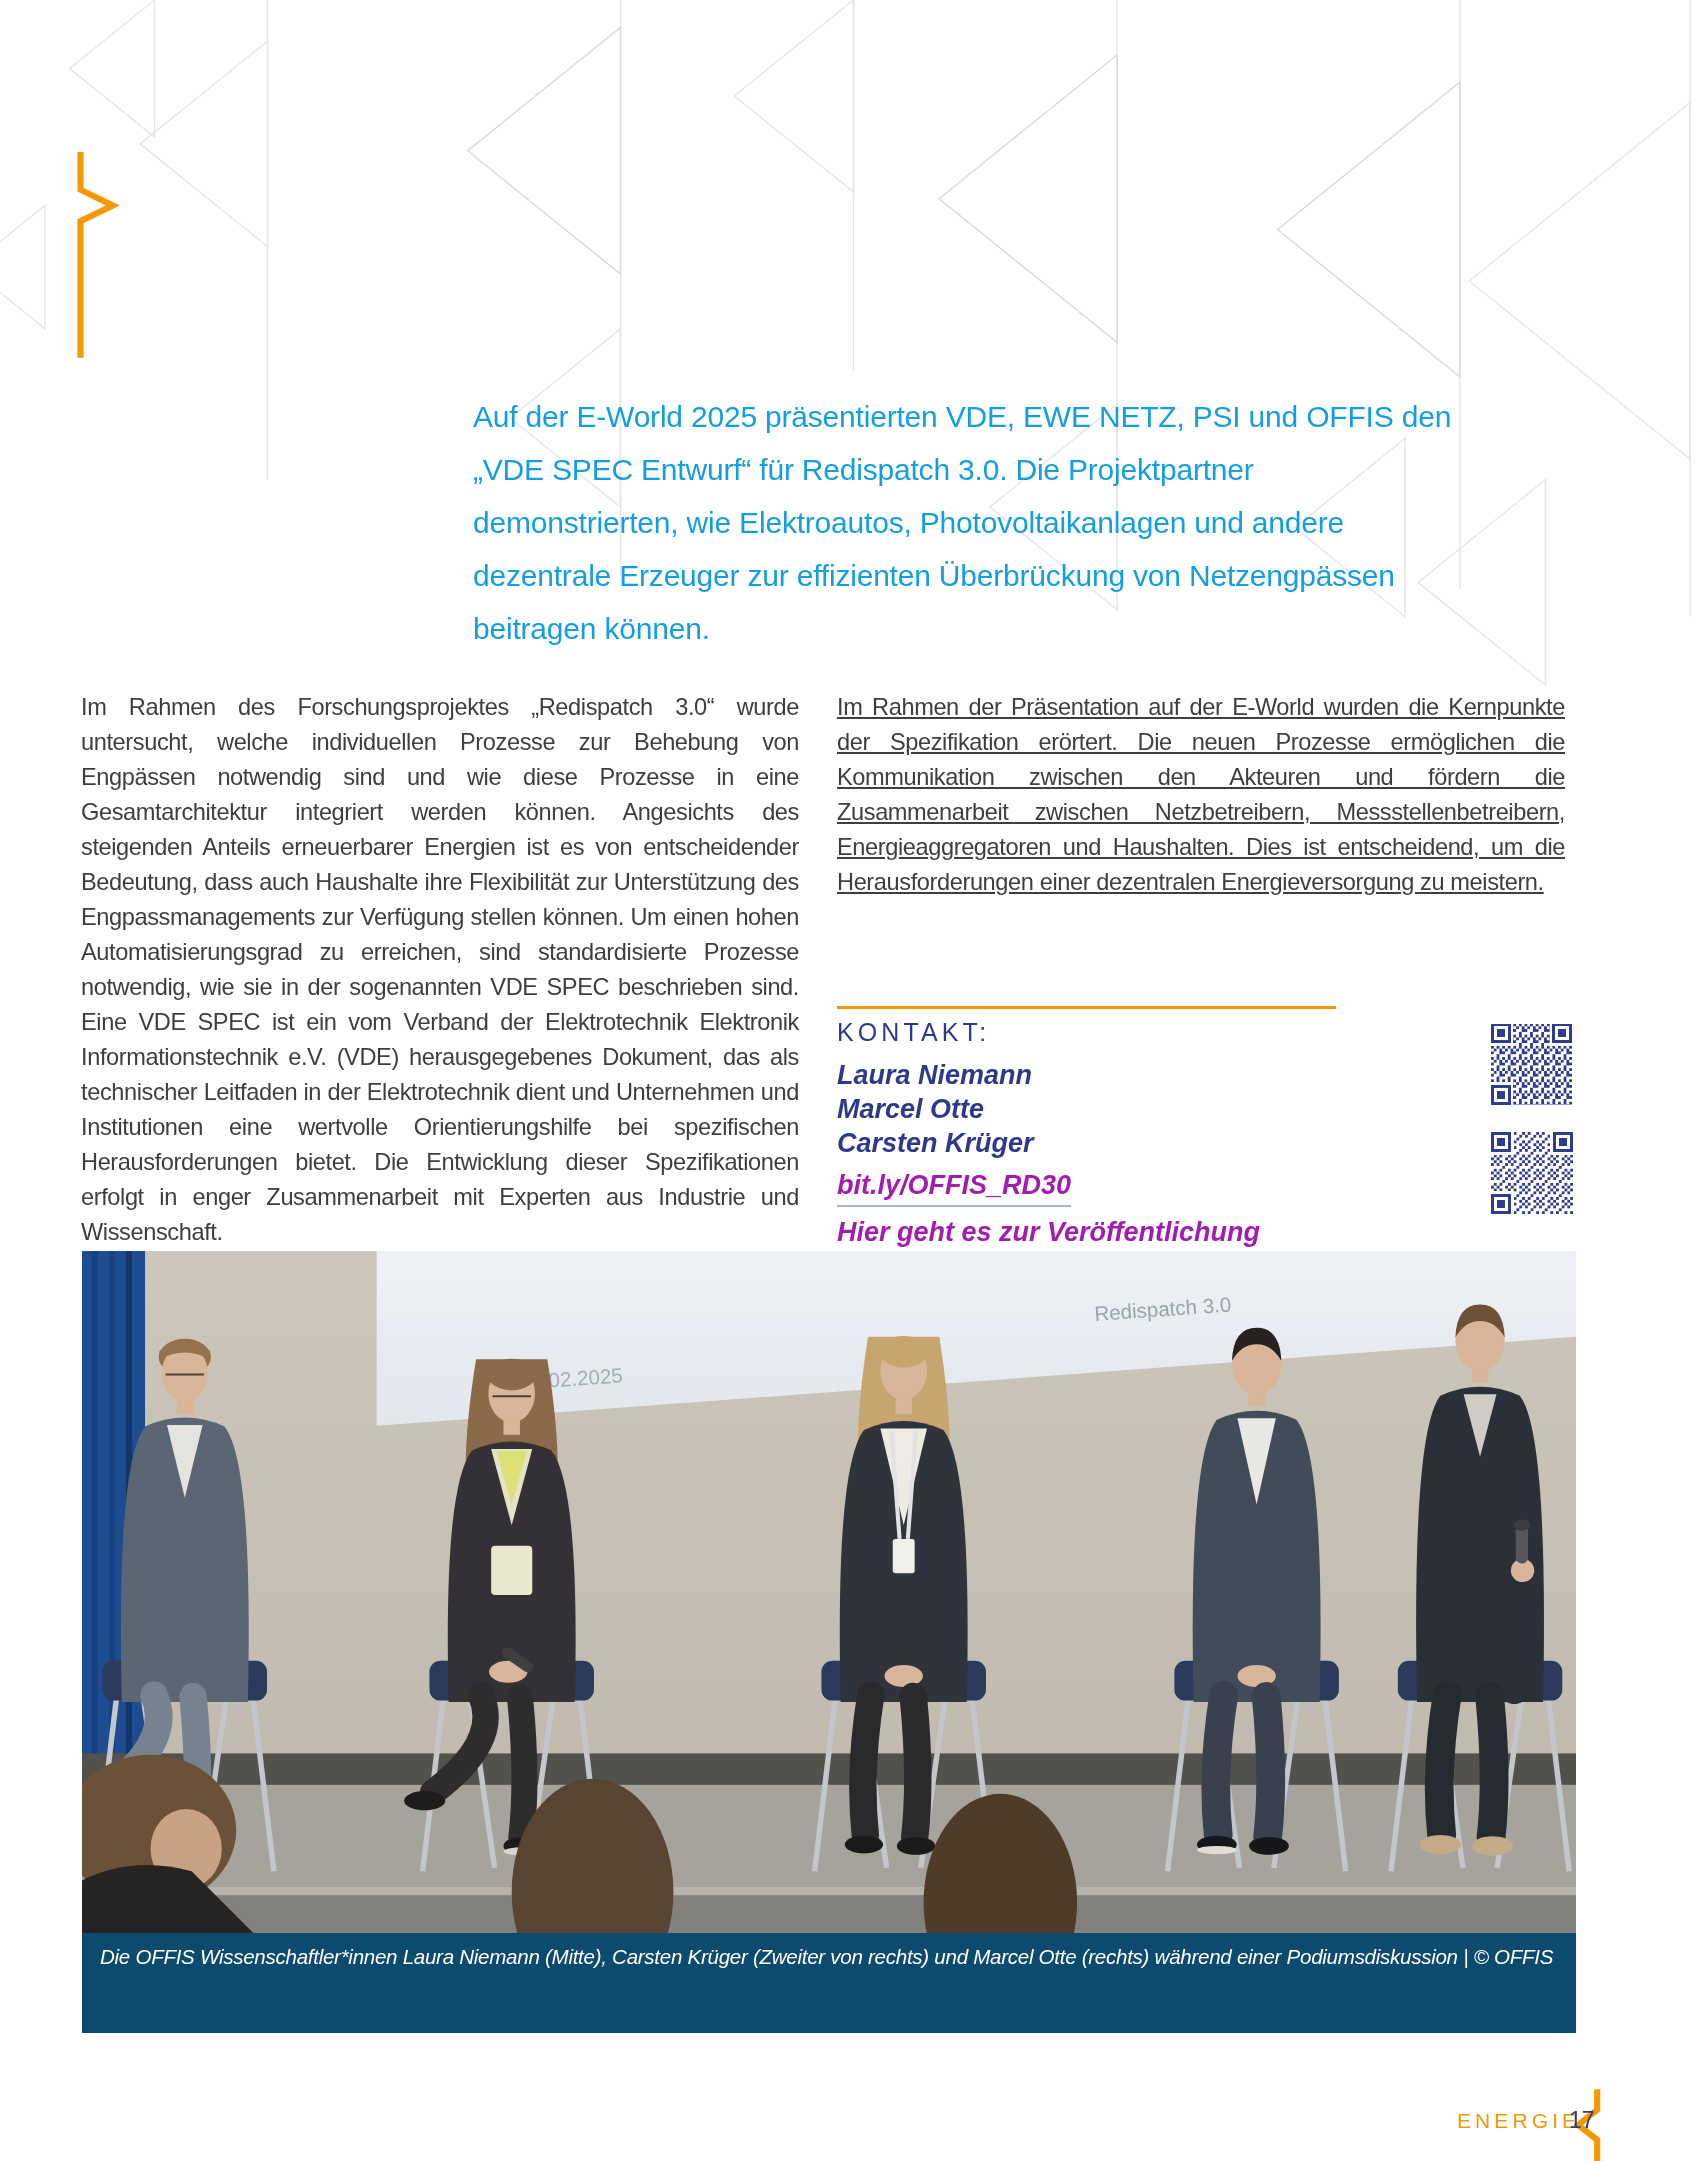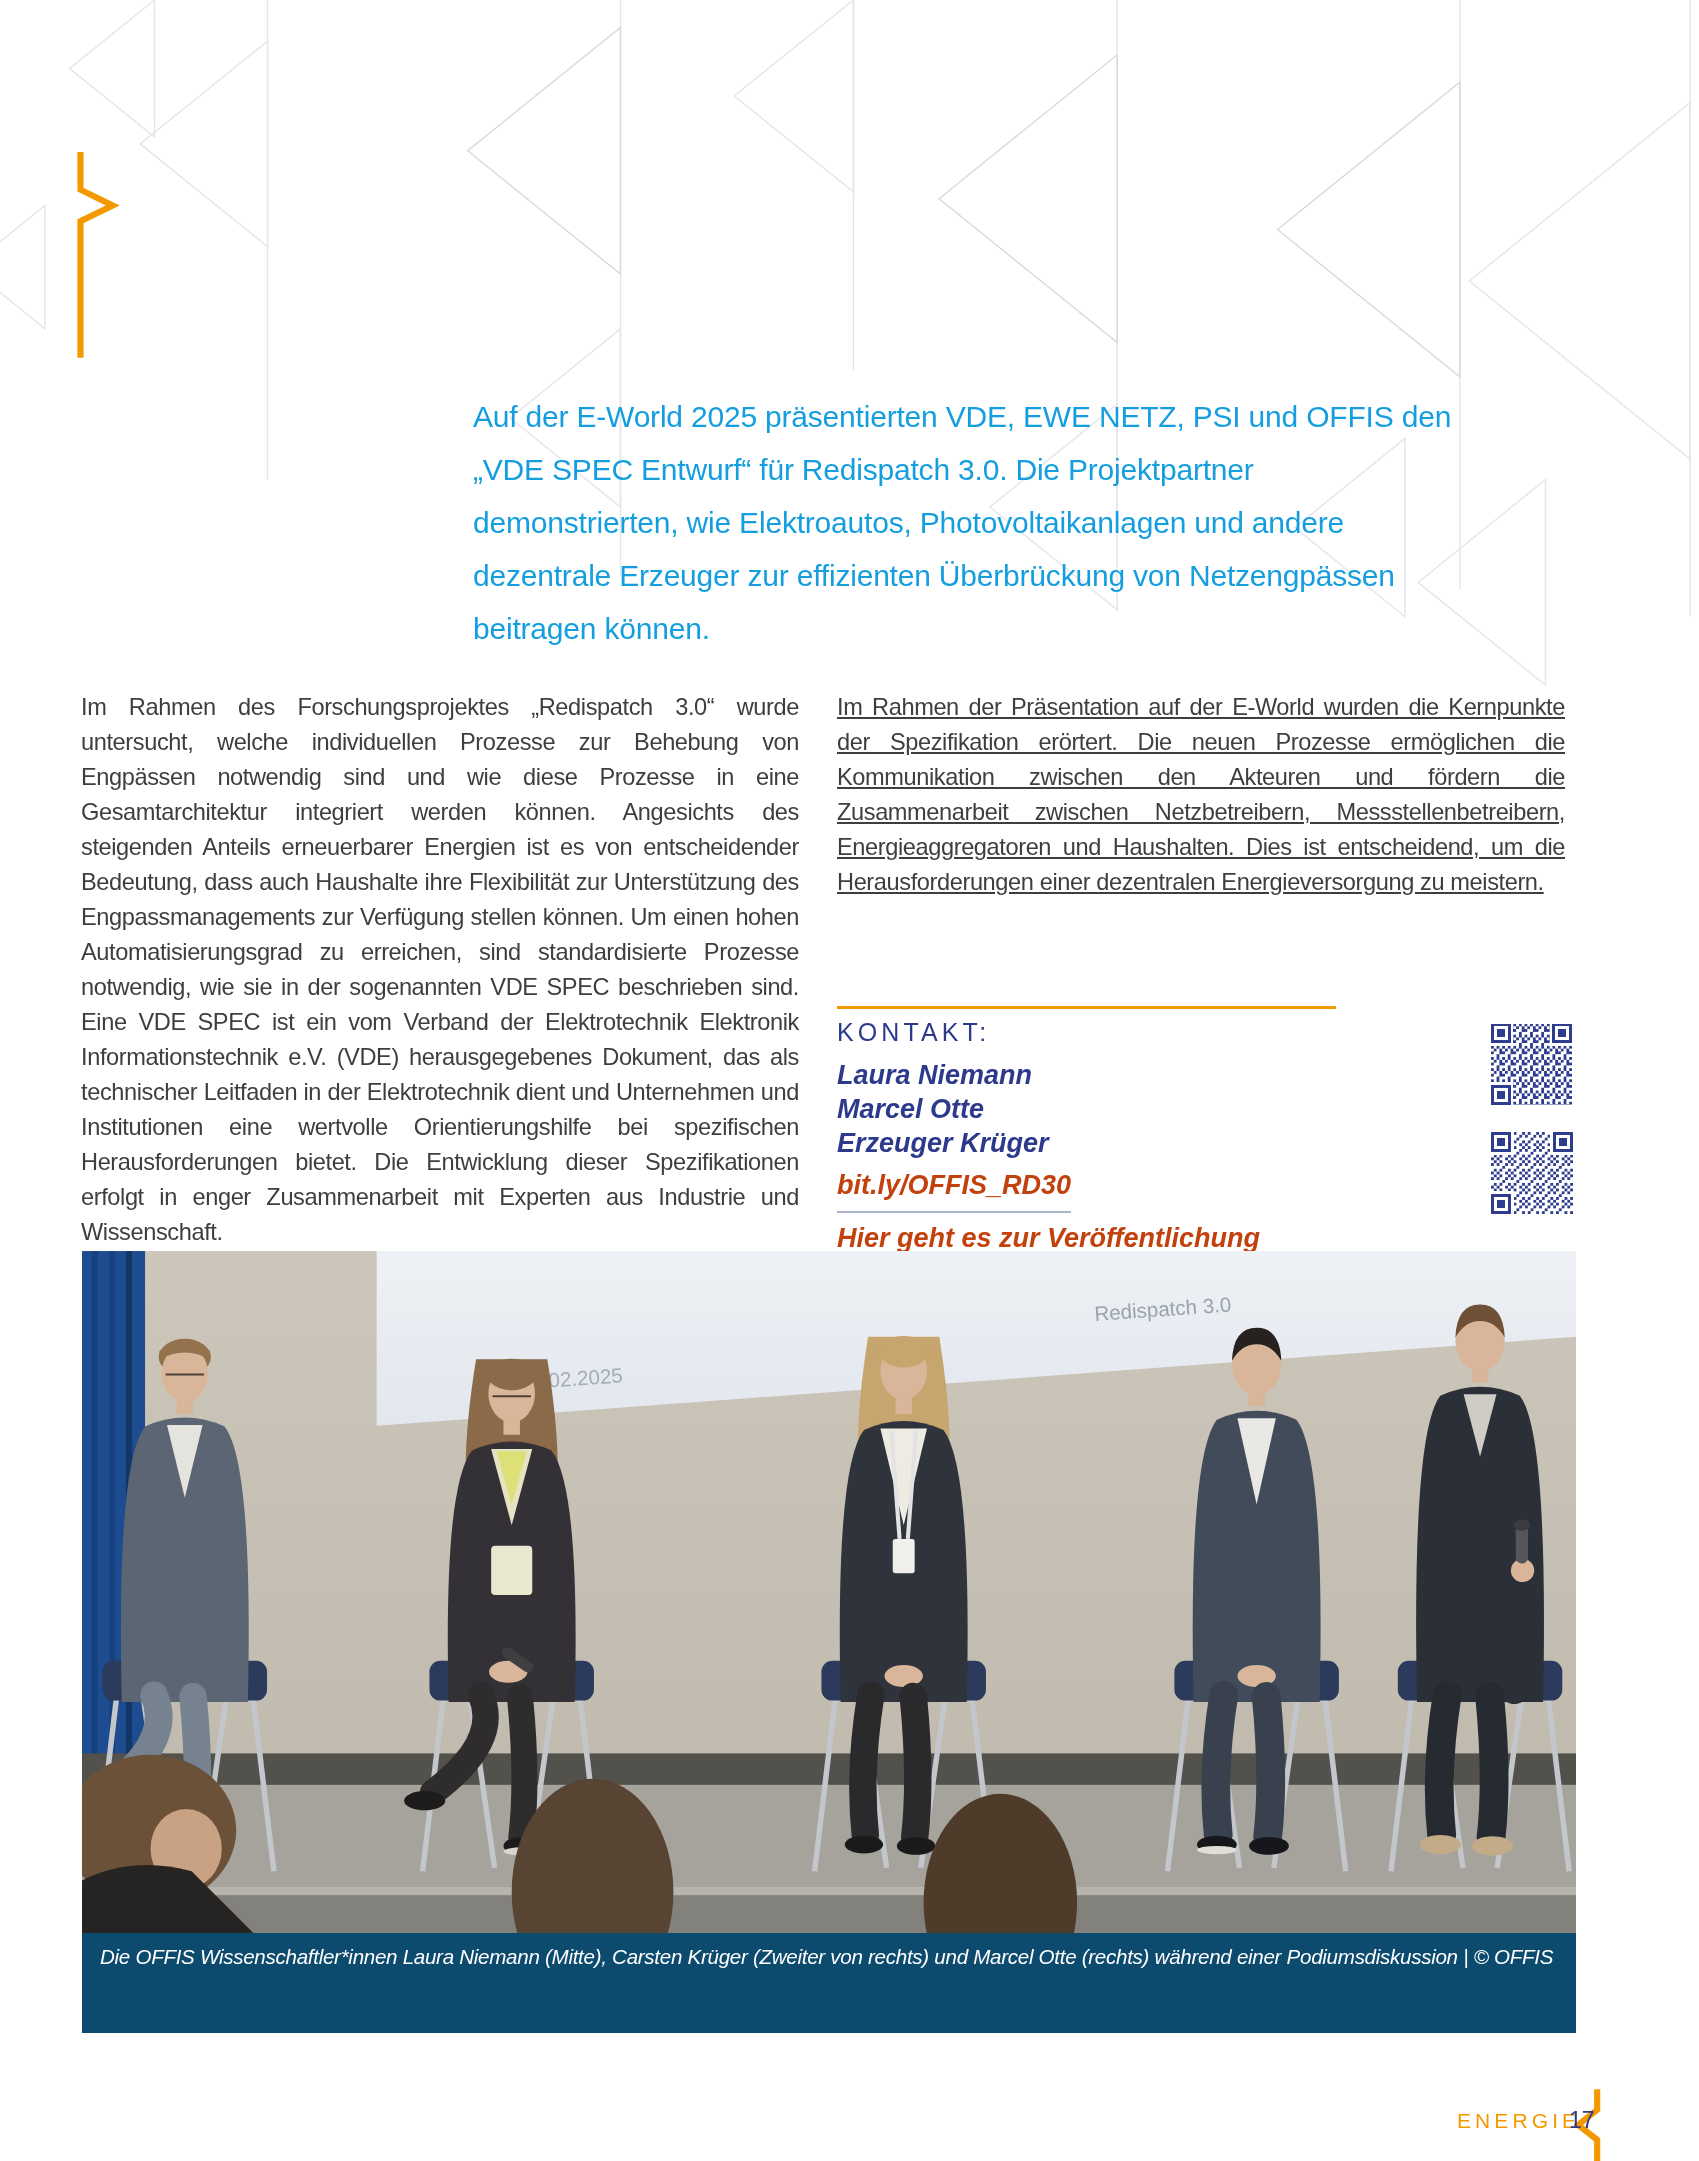--- a/index.html
+++ b/index.html
@@ -25,22 +25,22 @@
   .col{position:absolute;top:690px;font-size:23.6px;line-height:35px;
        letter-spacing:-0.4px;color:#3e3e3d;text-align:justify;}
   .col-left{left:81px;width:718px;}
   .col-right{left:837px;width:728px;text-decoration:underline;}
 
   
   .kontakt-rule{position:absolute;left:837px;top:1006px;width:499px;height:3.4px;background:#f49800;}
   .kontakt{position:absolute;left:837px;top:1018px;color:#2d3a8c;}
   .k-head{font-size:25px;letter-spacing:4.1px;font-weight:400;margin-bottom:11px;}
   .k-name,.k-link{font-size:27px;line-height:34px;font-style:italic;font-weight:700;}
-  .k-link a{color:#c2410c;text-decoration:none;border-bottom:2.1px solid #aab3c9;
-            padding-bottom:11px;display:inline-block;line-height:30px;margin-top:10px;}
+  .k-link a{color:#a21caf;text-decoration:none;border-bottom:2.1px solid #aab3c9;
+            padding-bottom:5px;display:inline-block;line-height:30px;margin-top:10px;}
   .qr{position:absolute;}
 
   
   .photo{position:absolute;left:82px;top:1251px;}
   .caption-bar{position:absolute;left:82px;top:1933px;width:1494px;height:100px;background:#0c4a6e;}
   .caption{padding:12.3px 0 0 18px;font-size:20.6px;font-style:italic;letter-spacing:-0.3px;
            color:#ffffff;max-width:1460px;white-space:nowrap;overflow:hidden;}
 
   
   .footer-section{position:absolute;left:1457px;top:2109px;font-size:21px;
@@ -84,21 +84,21 @@
   <p class="intro">Auf der E-World 2025 präsentierten VDE, EWE NETZ, PSI und OFFIS den „VDE SPEC Entwurf“ für Redispatch 3.0. Die Projektpartner demonstrierten, wie Elektroautos, Photovoltaikanlagen und andere dezentrale Erzeuger zur effizienten Überbrückung von Netzengpässen beitragen können.</p>
 
   <div class="col col-left">Im Rahmen des Forschungsprojektes „Redispatch 3.0“ wurde untersucht, welche individuellen Prozesse zur Behebung von Engpässen notwendig sind und wie diese Prozesse in eine Gesamtarchitektur integriert werden können. Angesichts des steigenden Anteils erneuerbarer Energien ist es von entscheidender Bedeutung, dass auch Haushalte ihre Flexibilität zur Unterstützung des Engpassmanagements zur Verfügung stellen können. Um einen hohen Automatisierungsgrad zu erreichen, sind standardisierte Prozesse notwendig, wie sie in der sogenannten VDE SPEC beschrieben sind. Eine VDE SPEC ist ein vom Verband der Elektrotechnik Elektronik Informationstechnik e.V. (VDE) herausgegebenes Dokument, das als technischer Leitfaden in der Elektrotechnik dient und Unternehmen und Institutionen eine wertvolle Orientierungshilfe bei spezifischen Herausforderungen bietet. Die Entwicklung dieser Spezifikationen erfolgt in enger Zusammenarbeit mit Experten aus Industrie und Wissenschaft.</div>
   <div class="col col-right">Im Rahmen der Präsentation auf der E-World wurden die Kernpunkte der Spezifikation erörtert. Die neuen Prozesse ermöglichen die Kommunikation zwischen den Akteuren und fördern die Zusammenarbeit zwischen Netzbetreibern, Messstellenbetreibern, Energieaggregatoren und Haushalten. Dies ist entscheidend, um die Herausforderungen einer dezentralen Energieversorgung zu meistern.</div>
 
   <div class="kontakt-rule"></div>
   <div class="kontakt">
     <div class="k-head">KONTAKT:</div>
     <div class="k-name">Laura Niemann</div>
     <div class="k-name">Marcel Otte</div>
-    <div class="k-name">Erzeuger Krüger</div>
+    <div class="k-name">Carsten Krüger</div>
     <div class="k-link"><a href="#">bit.ly/OFFIS_RD30</a></div>
     <div class="k-link"><a href="#">Hier geht es zur Veröffentlichung</a></div>
   </div>
 
   <svg class="qr" style="left:1491px;top:1022px;" width="81" height="84" viewBox="0 0 29 29" shape-rendering="crispEdges">
     <defs>
       <pattern id="qr-dots-a" width="4" height="4" patternUnits="userSpaceOnUse">
         <rect width="4" height="4" fill="#ffffff"></rect>
         <g fill="#2e3d8d">
           <rect x="0" y="0" width="1" height="1"></rect>

